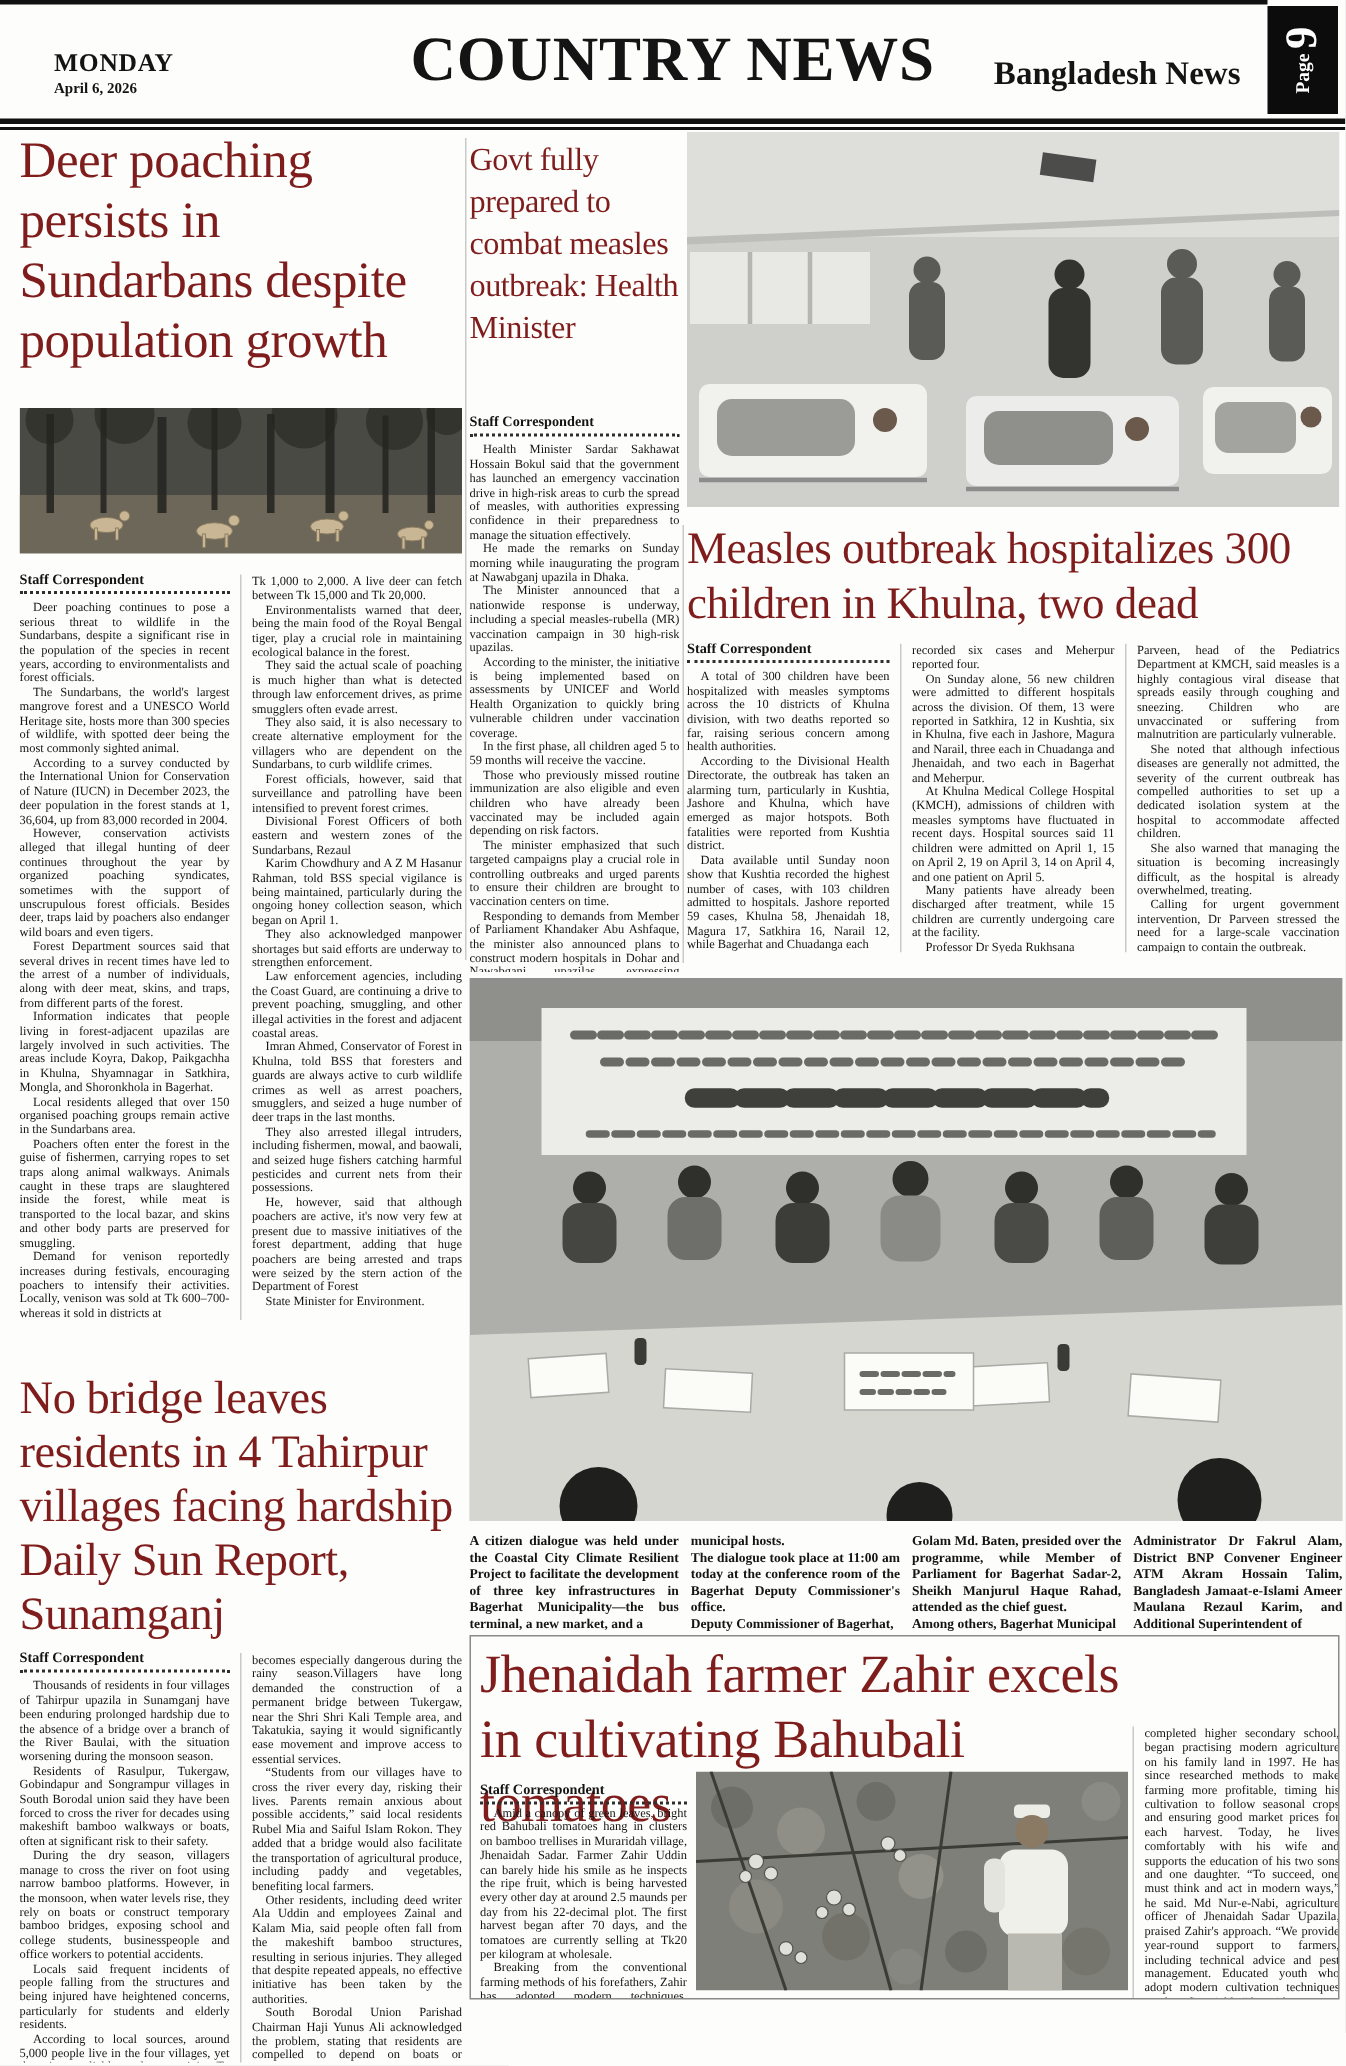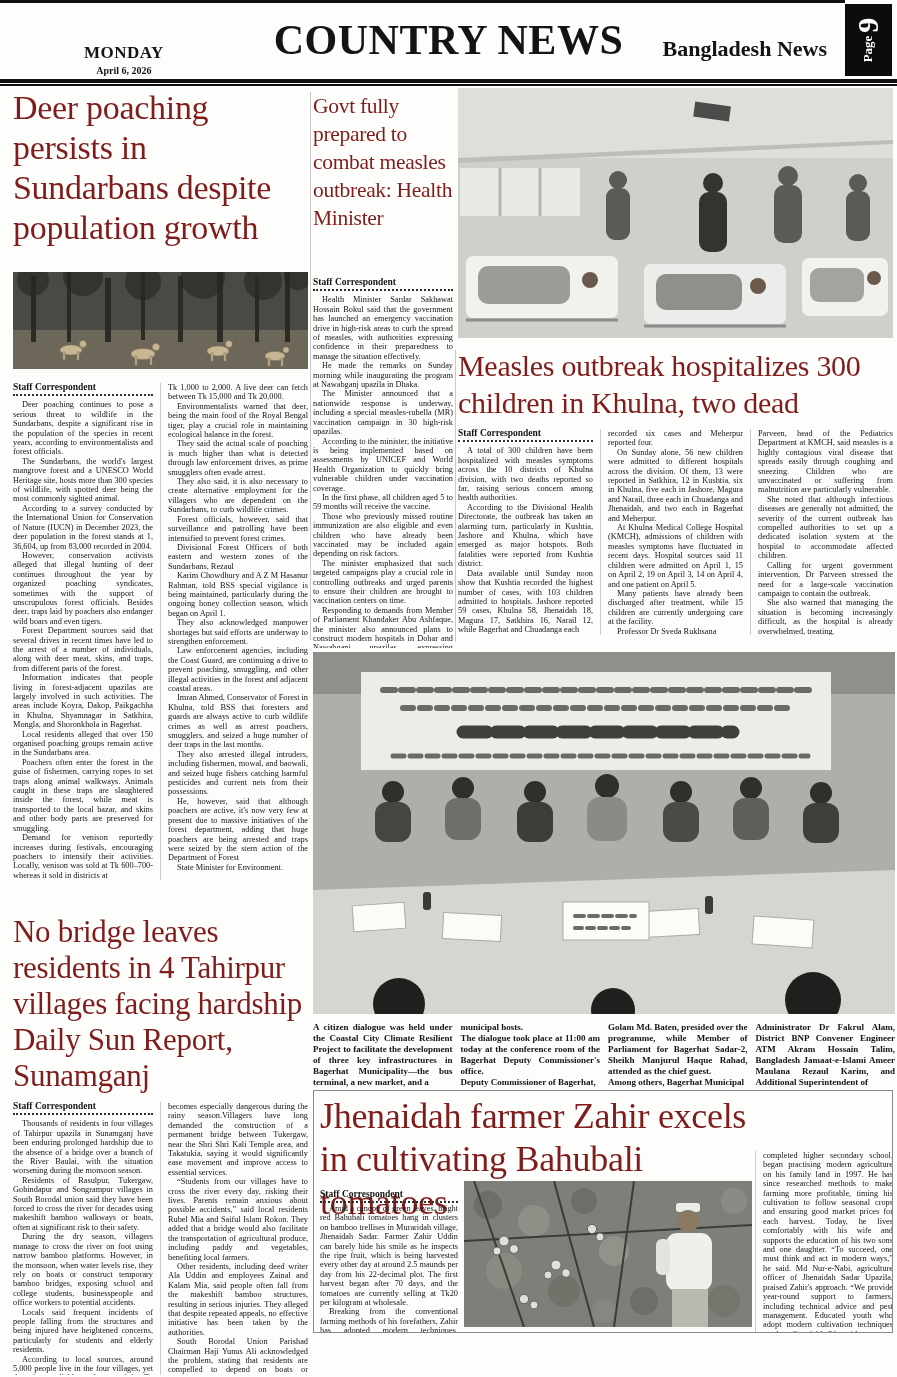--- a/index.html
+++ b/index.html
@@ -1,19 +1,19 @@
 <!DOCTYPE html>
 <html><head>
 <meta charset="utf-8">
 <style>
   html,body{margin:0;padding:0;background:#e8e8e8;}
   .page{position:relative;width:897px;height:1377px;background:#fdfdfb;color:#141414;
         font-family:"Liberation Serif",serif;overflow:hidden;margin:0 auto;}
   .top-rule{position:absolute;left:0;top:0;width:845px;height:3px;background:#111;}
-  .masthead-day{position:absolute;left:36px;top:43px;text-align:center;font-weight:bold;margin-left:48px;}
+  .masthead-day{position:absolute;left:36px;top:32px;font-weight:bold;}
   .masthead-day .day{font-size:17px;letter-spacing:.5px;}
   .masthead-day .date{font-size:10px;margin-top:2px;}
   .masthead-title{position:absolute;left:0;right:0;top:16px;text-align:center;
         font-size:42px;font-weight:bold;letter-spacing:.5px;}
   .masthead-brand{position:absolute;right:70px;top:36px;font-size:22px;font-weight:bold;}
   .page-badge{position:absolute;top:4px;right:5px;width:47px;height:72px;background:#0c0c0c;
         display:flex;align-items:center;justify-content:center;overflow:hidden;}
   .badge-rot{transform:rotate(-90deg);white-space:nowrap;color:#fff;font-weight:bold;
         display:flex;align-items:center;gap:3px;}
   .badge-word{font-size:13px;} .badge-num{font-size:30px;line-height:1;}
@@ -229,22 +229,22 @@
             <p>On Sunday alone, 56 new children were admitted to different hospitals across the division. Of them, 13 were reported in Satkhira, 12 in Kushtia, six in Khulna, five each in Jashore, Magura and Narail, three each in Chuadanga and Jhenaidah, and two each in Bagerhat and Meherpur.</p>
             <p>At Khulna Medical College Hospital (KMCH), admissions of children with measles symptoms have fluctuated in recent days. Hospital sources said 11 children were admitted on April 1, 15 on April 2, 19 on April 3, 14 on April 4, and one patient on April 5.</p>
             <p>Many patients have already been discharged after treatment, while 15 children are currently undergoing care at the facility.</p>
             <p>Professor Dr Syeda Rukhsana</p>
           </div>
       </div>
       <div class="col cont">
         <div class="plist">
             <p>Parveen, head of the Pediatrics Department at KMCH, said measles is a highly contagious viral disease that spreads easily through coughing and sneezing. Children who are unvaccinated or suffering from malnutrition are particularly vulnerable.</p>
             <p>She noted that although infectious diseases are generally not admitted, the severity of the current outbreak has compelled authorities to set up a dedicated isolation system at the hospital to accommodate affected children.</p>
+            <p>She also warned that managing the situation is becoming increasingly difficult, as the hospital is already overwhelmed, treating.</p>
             <p>Calling for urgent government intervention, Dr Parveen stressed the need for a large-scale vaccination campaign to contain the outbreak.</p>
-            <p>She also warned that managing the situation is becoming increasingly difficult, as the hospital is already overwhelmed, treating.</p>
           </div>
       </div>
     </div>
   </section>
 
   <svg class="ph dialogue-photo" width="582" height="362" viewBox="0 0 582 362" preserveAspectRatio="none" role="img">
     <rect width="582" height="362" fill="#aeaeab"></rect>
     <rect width="582" height="42" fill="#8f8f8c"></rect>
     <rect x="48" y="20" width="470" height="98" fill="#ececE8"></rect>
     <g stroke="#6a6a66" stroke-linecap="round">

